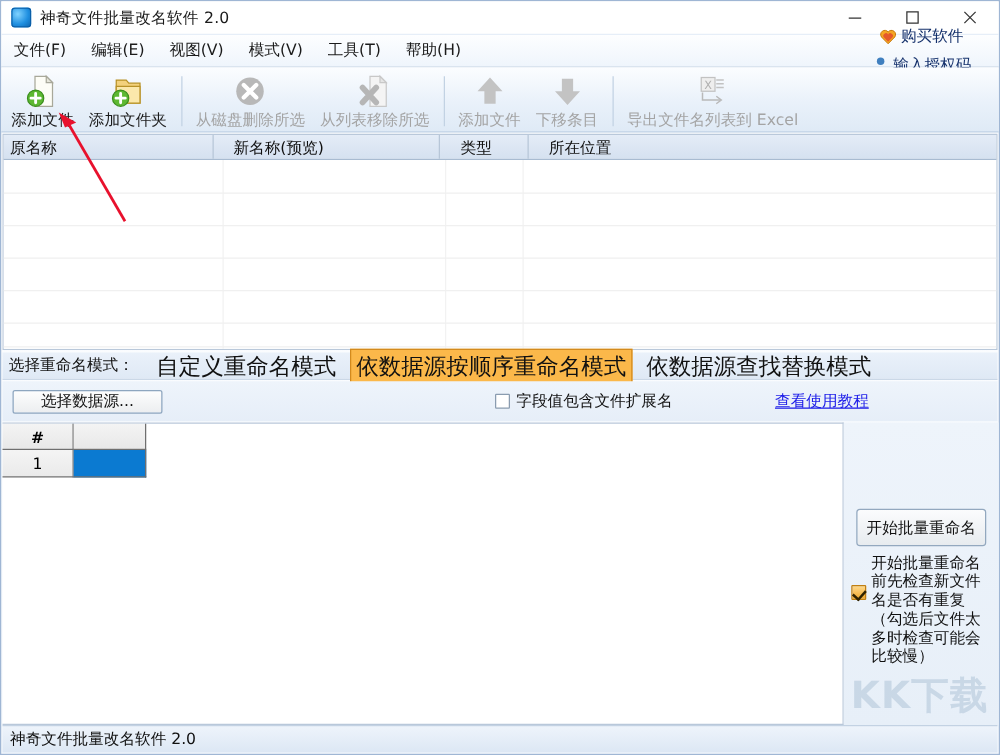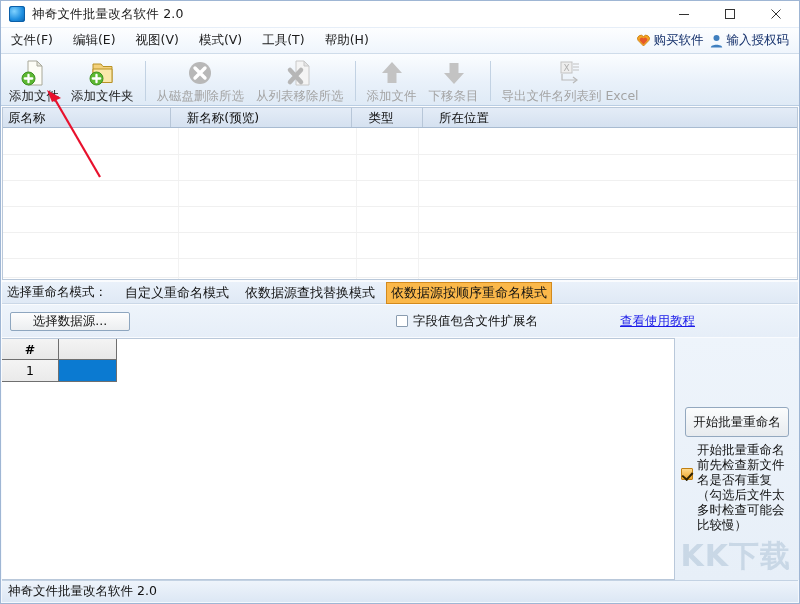--- a/index.html
+++ b/index.html
@@ -46,21 +46,21 @@
   .menubar {
     position: absolute; left: 0; top: 27px; width: 798px; height: 26px;
     background: linear-gradient(#fdfeff, #eff5fc);
     border-bottom: 1px solid #cfdcea;
     display: flex; align-items: center; text-align: center;
   }
   .menu-item {
     padding: 3px 10px; font-size: 12.5px; color: #1b1b1b;
     white-space: nowrap;
   }
-  .menu-right { margin-left: auto; display: flex; align-items: center; padding-right: 10px; gap: 6px; }
+  .menu-right { margin-left: auto; display: flex; align-items: center; padding-right: 22px; gap: 6px; flex-direction: column; }
   .menu-right .link { display: flex; align-items: center; gap: 4px; font-size: 12.5px; color: #14306b; white-space: nowrap;}
   .heart-ico {
     width: 13px; height: 13px; position: relative; flex: 0 0 auto;
   }
   .person-ico { width: 13px; height: 14px; flex: 0 0 auto; }
 
   
   .toolbar {
     position: absolute; left: 0; top: 53px; width: 798px; height: 52px;
     background: linear-gradient(#fbfdff, #e9f1fa 55%, #dfeaf6);
@@ -99,21 +99,21 @@
 
   
   .modebar {
     position: absolute; left: 1px; top: 281px; width: 796px; height: 22px;
     background: linear-gradient(#eaf1fa, #dfe9f5);
     display: flex; align-items: center; gap: 0px;
     border-bottom: 1px solid #cbd8e7;
   }
   .mode-label { font-size: 12.5px; color: #111; padding-left: 5px; padding-right: 10px; white-space: nowrap; }
   .mode-opt {
-    font-size: 13px; color: #111; padding: 2px 5px; margin: 10px 3px; white-space: nowrap;
+    font-size: 18px; color: #111; padding: 2px 5px; margin: 10px 3px; white-space: nowrap;
   }
   .mode-opt.active {
     background: #fbb84a;
     border: 1px solid #d38a1d;
     padding: 1px 4px;
   }
 
   
   .midbar {
     position: absolute; left: 1px; top: 304px; width: 796px; height: 32px;
@@ -380,22 +380,22 @@
       <div class="row-line" style="top:78px;"></div>
       <div class="row-line" style="top:104px;"></div>
       <div class="row-line" style="top:130px;"></div>
       <div class="row-line" style="top:149px;"></div>
     </div>
   </div>
 
   <div class="modebar">
     <div class="mode-label">选择重命名模式：</div>
     <div class="mode-opt">自定义重命名模式</div>
+    <div class="mode-opt active">依数据源按顺序重命名模式</div>
     <div class="mode-opt">依数据源查找替换模式</div>
-    <div class="mode-opt active">依数据源按顺序重命名模式</div>
   </div>
 
   <div class="midbar">
     <div class="ds-btn">选择数据源...</div>
     <div class="chk-row">
       <div class="chk-box"></div>
       <div class="chk-lbl">字段值包含文件扩展名</div>
     </div>
     <div class="tut-link">查看使用教程</div>
   </div>

